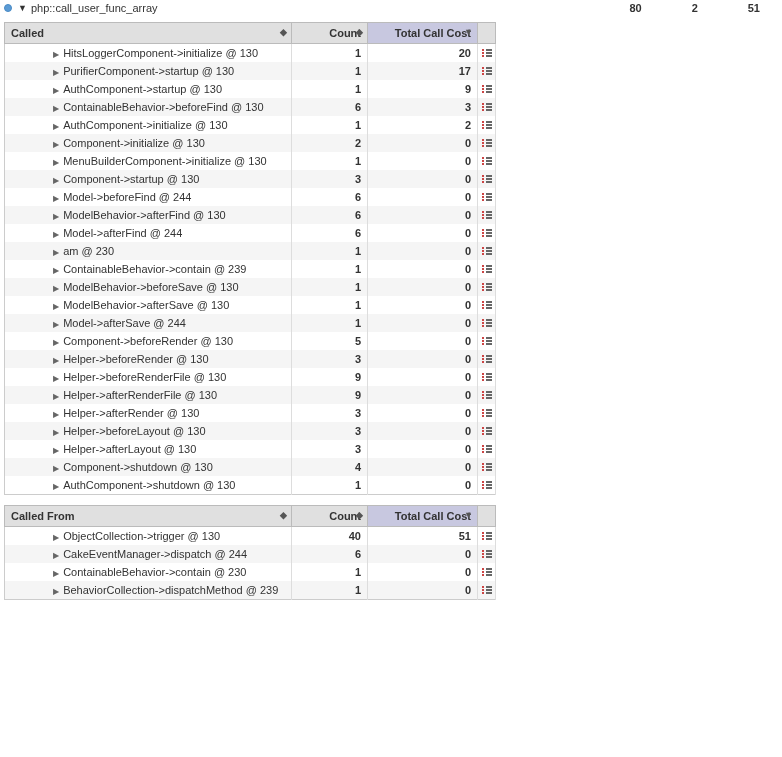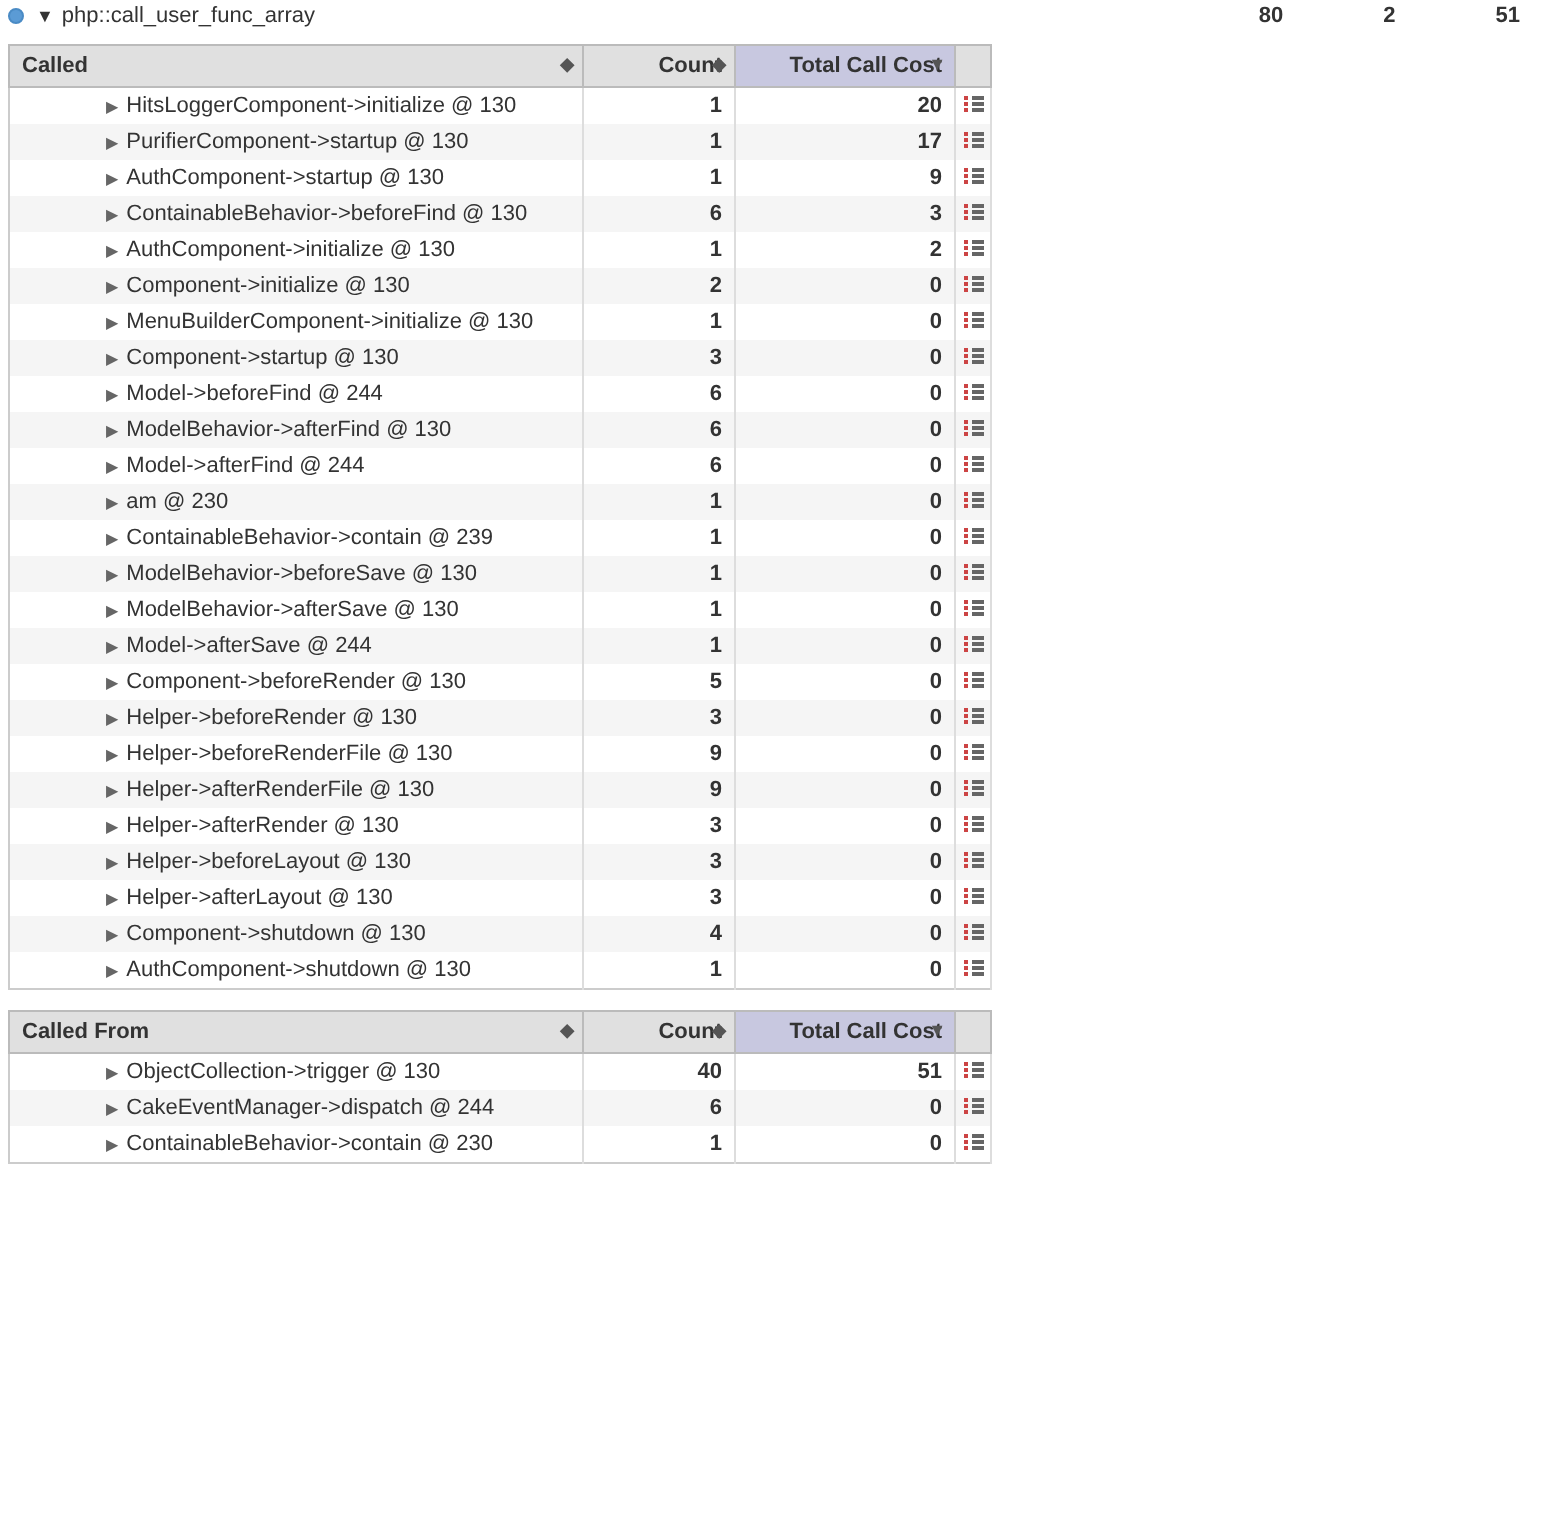--- a/index.html
+++ b/index.html
@@ -227,20 +227,26 @@
             <td class="count">6</td>
             <td class="cost">0</td>
             <td class="icon"><span class="lines-icon"></span></td>
           </tr>
           <tr>
             <td class="name"><span class="arrow">▶</span>ContainableBehavior-&gt;contain @ 230</td>
             <td class="count">1</td>
             <td class="cost">0</td>
             <td class="icon"><span class="lines-icon"></span></td>
           </tr>
+          <tr>
+            <td class="name"><span class="arrow">▶</span>BehaviorCollection-&gt;dispatchMethod @ 239</td>
+            <td class="count">1</td>
+            <td class="cost">0</td>
+            <td class="icon"><span class="lines-icon"></span></td>
+          </tr>
         </tbody>
     </table>
   </div>
 
   <div class="right">
     <span>80</span>
     <span>2</span>
     <span>51</span>
   </div>
 </div>

